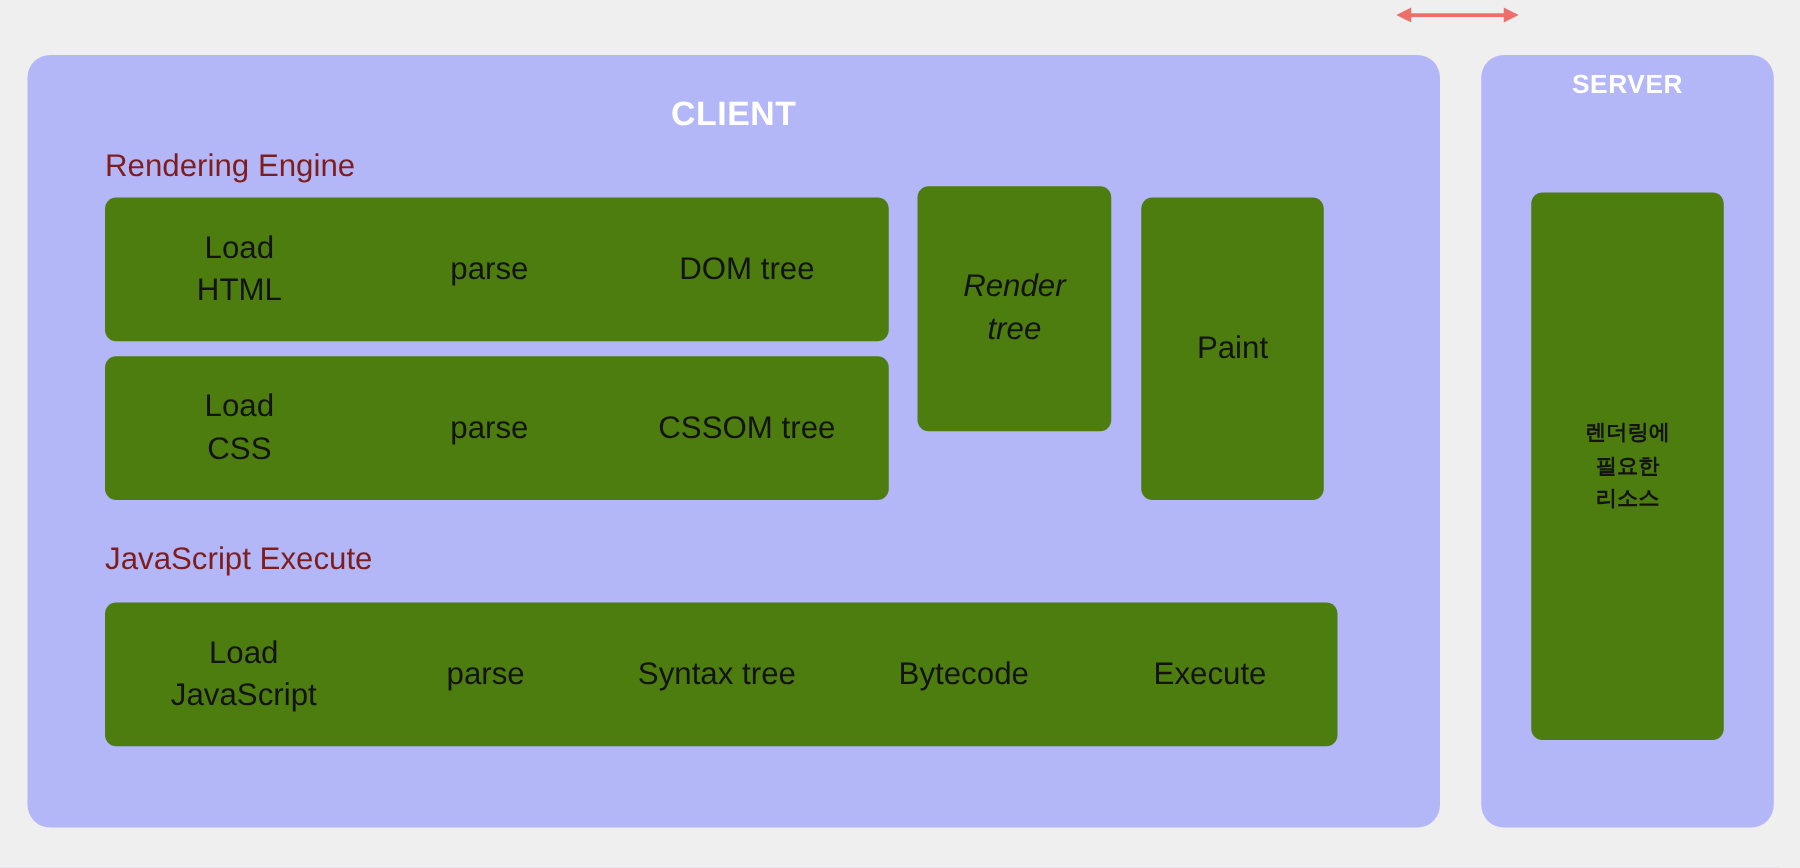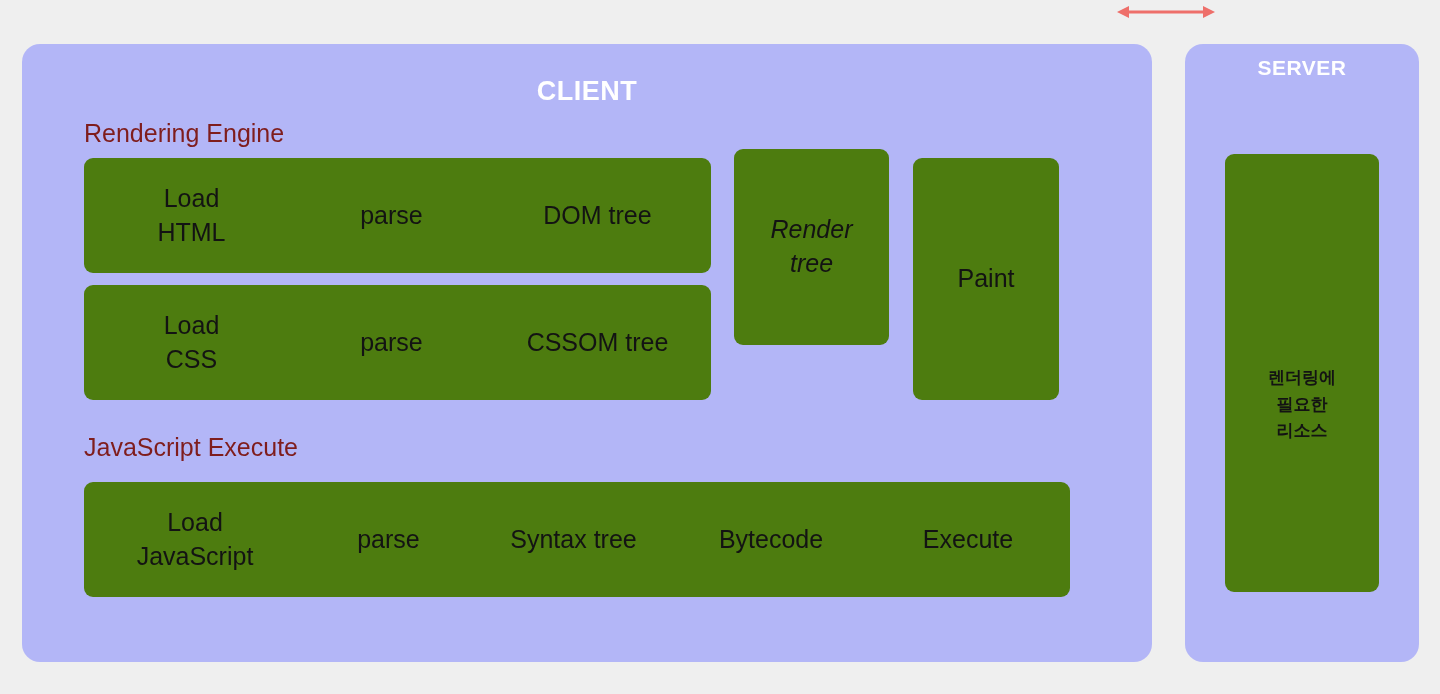--- a/index.html
+++ b/index.html
@@ -118,21 +118,21 @@
   .box-js .c4 { width: 190px; }
   .box-js .c5 { width: 204px; text-align: center; }
 
   
   .box-server {
     left: 40px;
     top: 110px;
     width: 154px;
     height: 438px;
   }
-  .box-server .box-row { justify-content: center; margin-top: 32px; }
+  .box-server .box-row { justify-content: center; }
   .cell-ko {
     font-size: 17px;
     font-weight: bold;
     line-height: 1.55;
     color: #131313;
     text-align: center;
   }
 </style>
 </head>
 <body>

